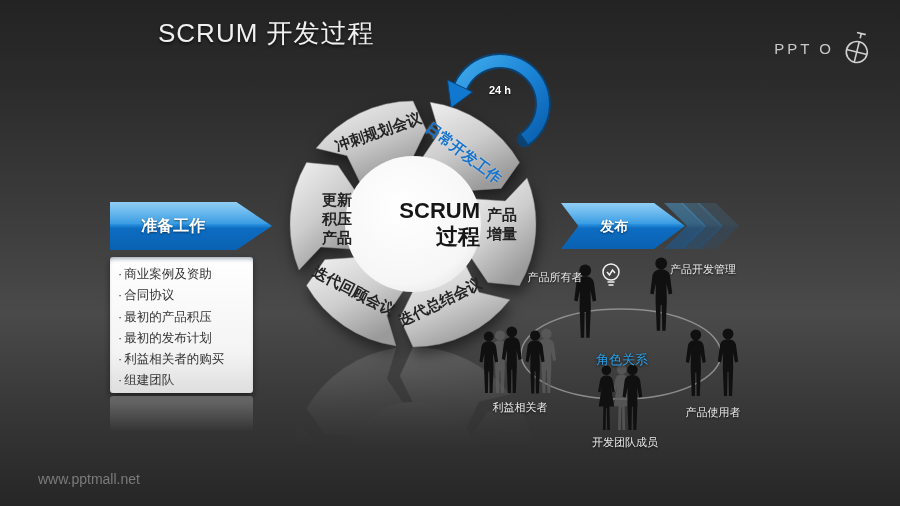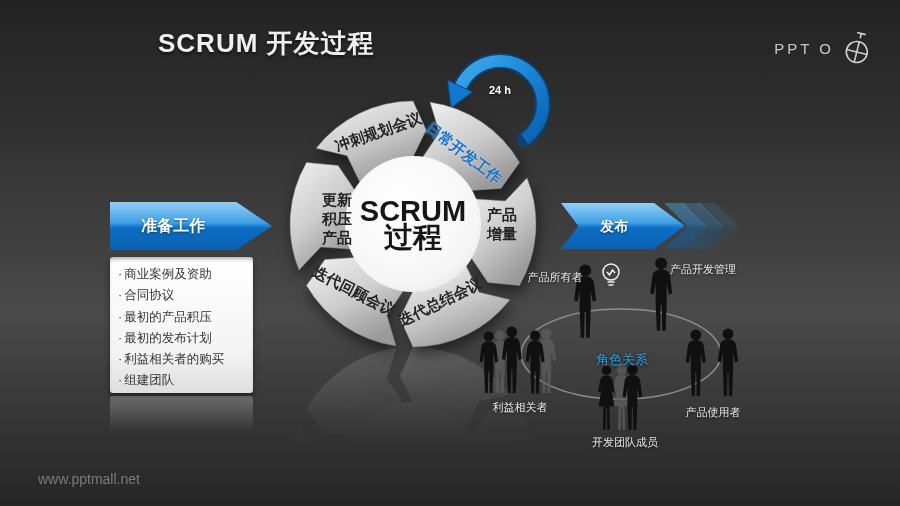--- a/index.html
+++ b/index.html
@@ -3,39 +3,39 @@
 <meta charset="utf-8">
 <style>
   html,body{margin:0;padding:0;background:#0c0c0c;}
   #stage{position:relative;width:900px;height:506px;overflow:hidden;
     background:linear-gradient(180deg,#232323 0%,#2c2c2c 18%,#3e3e3e 45%,#4a4a4a 62%,#383838 80%,#262626 100%);
     font-family:"Liberation Sans","DejaVu Sans",sans-serif;}
   #stage *{box-sizing:border-box;}
   .abs{position:absolute;}
 
   
-  #title{left:158px;top:26px;font-size:26px;font-weight:bold;color:#f0f0f0;letter-spacing:1px;text-shadow:0 2px 3px rgba(0,0,0,.6);}
+  #title{left:158px;top:16px;font-size:26px;font-weight:normal;color:#f0f0f0;letter-spacing:1px;text-shadow:0 2px 3px rgba(0,0,0,.6);}
   #logo{right:26px;top:30px;display:flex;align-items:flex-start;gap:6px;color:#c9c9c9;}
   #logo-text{font-size:15px;letter-spacing:3px;margin-top:10px;color:#c9c9c9;}
   #watermark{left:38px;top:471px;font-size:14px;color:#7b7b7b;}
 
   
   #cycle-svg,#wheel-svg{left:0;top:0;width:900px;height:506px;pointer-events:none;}
   #wheel-main{filter:drop-shadow(2px 7px 7px rgba(0,0,0,.5));}
   .seg{fill:url(#segGrad);stroke:#8b8b8b;stroke-width:.5;}
 
   
   .seg-label{position:absolute;font-weight:bold;font-size:15px;color:#232323;text-align:center;transform-origin:center;line-height:19px;}
   #seg-0{left:404px;top:143px;width:120px;transform:rotate(37deg);color:#1673cd;text-shadow:0 0 2px rgba(255,255,255,.5);}
   #seg-1{left:483px;top:205px;width:38px;}
   #seg-2{left:380px;top:292px;width:120px;transform:rotate(-26deg);}
   #seg-3{left:294px;top:281px;width:120px;transform:rotate(27deg);}
   #seg-4{left:298px;top:190px;width:38px;margin-left:20px;}
   #seg-5{left:318px;top:122px;width:120px;transform:rotate(-19deg);}
-  #wheel-center{left:346px;top:198px;width:134px;text-align:center;font-size:29px;line-height:26px;font-weight:bold;color:#161616;white-space:pre-line;}
+  #wheel-center{left:346px;top:198px;width:134px;text-align:right;font-size:22px;line-height:26px;font-weight:bold;color:#161616;white-space:pre-line;}
   #badge-24h{left:473px;top:84px;width:54px;text-align:center;font-size:11px;font-weight:bold;color:#fff;text-shadow:0 1px 2px rgba(0,0,0,.7);}
 
   
   .blue-grad{background:linear-gradient(180deg,#55b3ee 0%,#2e97e2 45%,#0d6dc2 55%,#0a61b2 100%);}
   #prep-arrow{left:110px;top:202px;width:162px;height:48px;clip-path:polygon(0 0,78% 0,100% 50%,78% 100%,0 100%);padding-left:24px;}
   #prep-arrow .gloss{position:absolute;left:0;top:0;width:100%;height:46%;background:linear-gradient(180deg,rgba(255,255,255,.35),rgba(255,255,255,.05));}
   #prep-header{position:absolute;left:0;top:0;width:78%;line-height:48px;text-align:center;font-size:16px;font-weight:bold;color:#fff;text-shadow:0 1px 2px rgba(0,0,0,.5);}
   #prep-box{left:110px;top:257px;width:143px;height:136px;border-radius:3px;padding-top:7px;
     background:linear-gradient(180deg,#ffffff 0%,#f4f4f4 70%,#dedede 100%);
     box-shadow:0 3px 6px rgba(0,0,0,.45), inset 0 4px 5px -3px rgba(10,40,70,.5);}

